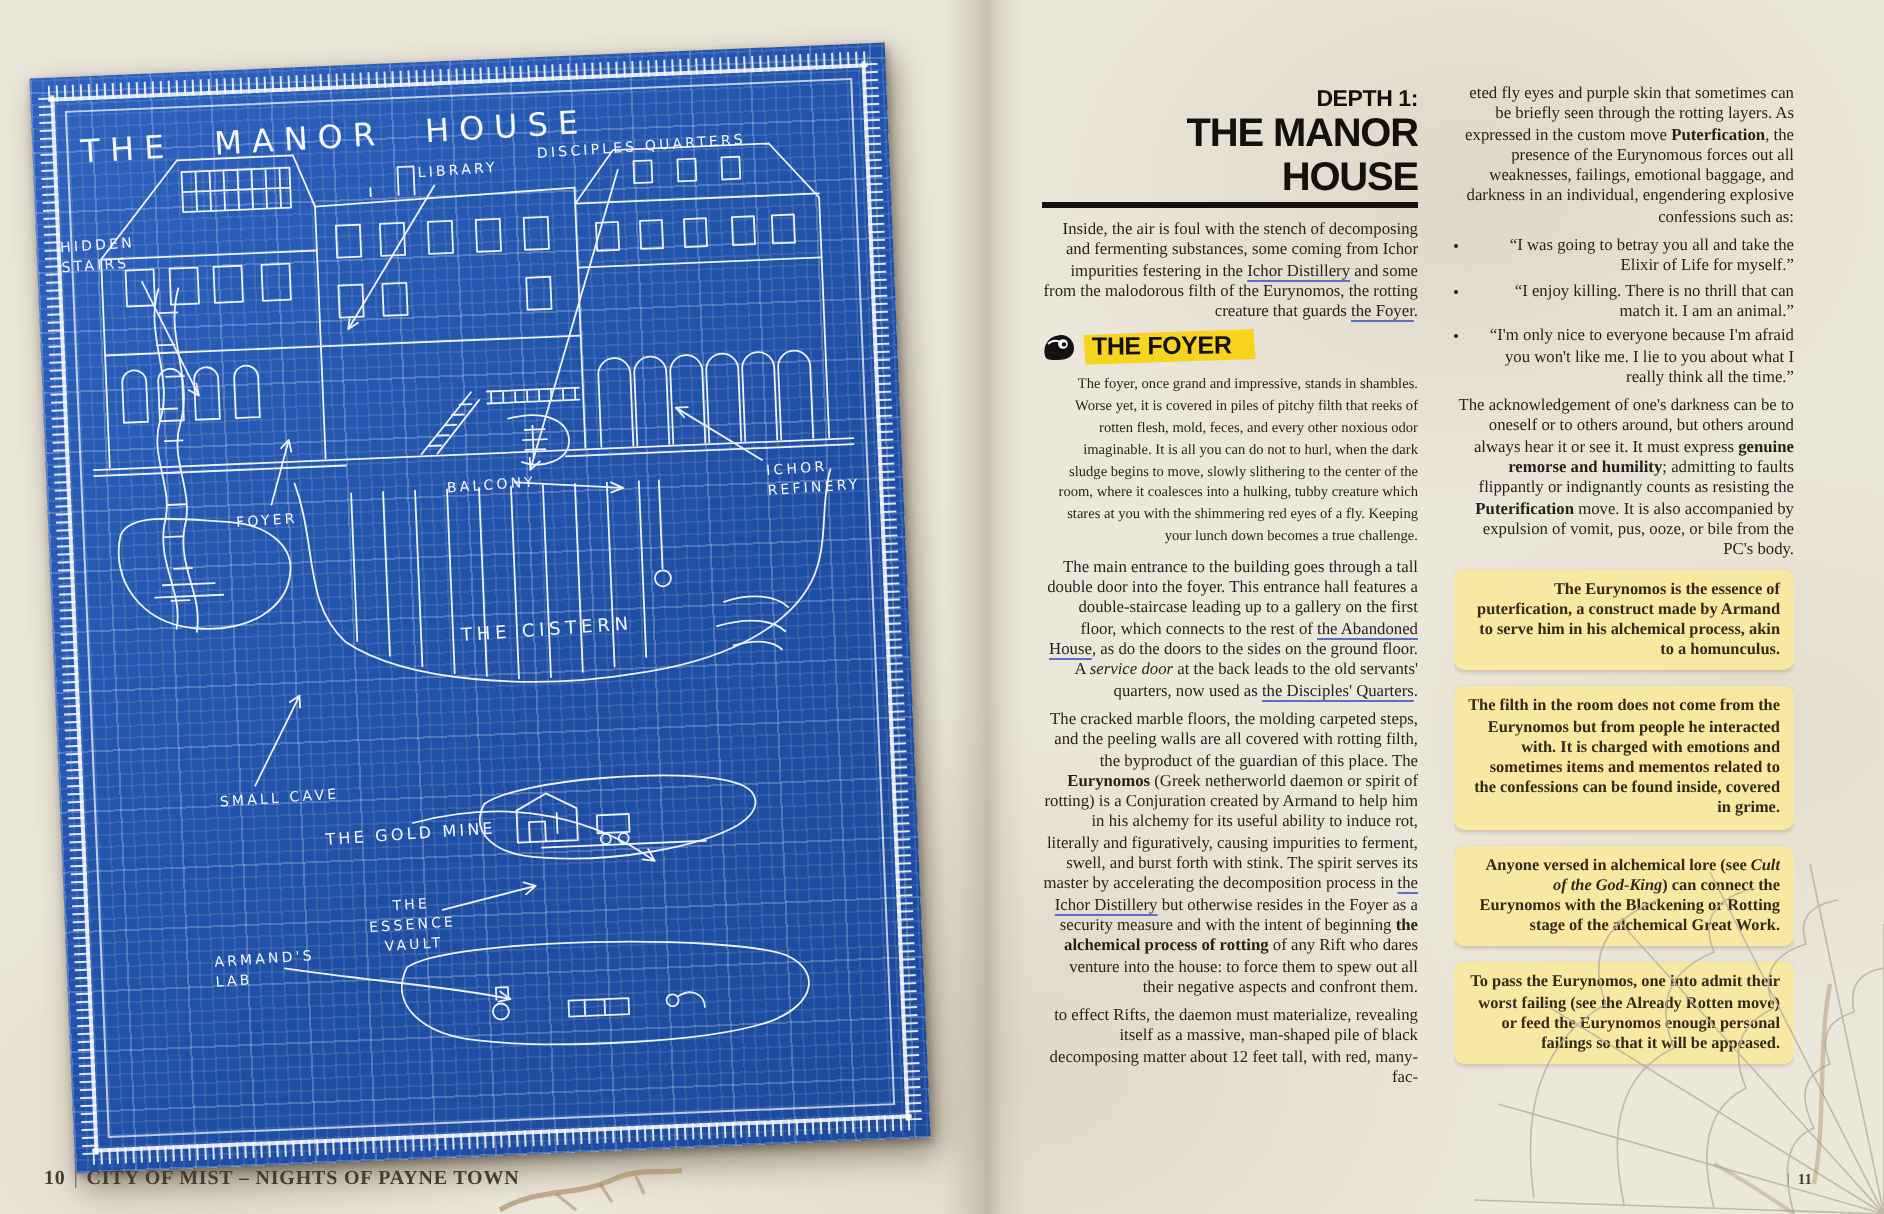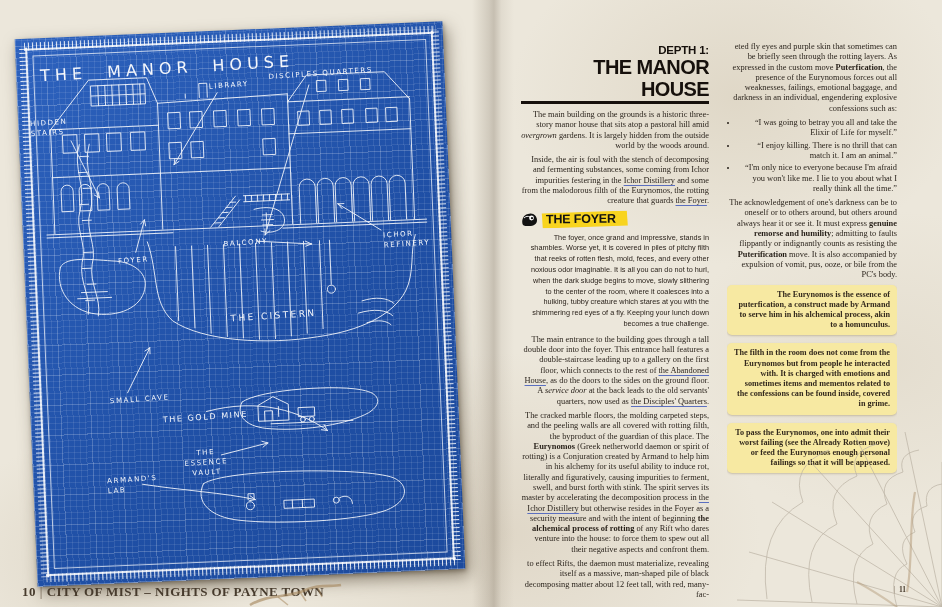--- a/index.html
+++ b/index.html
@@ -88,38 +88,38 @@
   }
   .section-head { display:flex; align-items:center; gap:3px; margin:4px 0 5px; }
   .foyer-icon { width:17px; height:15px; flex:0 0 auto; }
   .section-title {
     font-family:"Liberation Sans", sans-serif; font-weight:700; font-size:12.5px; color:#121212;
     background:#f8d41f; padding:1px 12px 2px 5px; transform:rotate(-.6deg);
     clip-path:polygon(1% 12%, 99% 0%, 100% 88%, 2% 100%);
     letter-spacing:-.2px;
   }
   .mono {
-    font-family:Liberation Sans, sans-serif; font-size:7.3px !important;
+    font-family:Liberation Serif, serif; font-size:7.3px !important;
     line-height:10.8px !important; padding-left:6px; color:#2b231c; margin-bottom:5px !important;
   }
   .col ul { margin:0 0 4px 11px; padding:0; }
   .col li { font-size:8.4px; line-height:10.3px; margin:0 0 2px; }
   .note {
     background:#f7e9a2; border-radius:5px; padding:5px 7px; margin:0 0 8px;
     font-size:8.2px; line-height:10.2px; font-weight:700; color:#33291d;
     box-shadow:0 1px 2px rgba(120,100,60,.3);
     font-family:Liberation Serif, serif;
   }
   .lk { text-decoration:underline; text-decoration-color:#5b6fc0; text-underline-offset:1.5px; text-decoration-thickness:1px; }
   .b { font-weight:700; }
   .i { font-style:italic; }
 
   
   .footer-left {
-    position:absolute; left:22px; top:584px; font-size:13px; color:#473b2d;
+    position:absolute; left:22px; top:584px; font-size:10px; color:#473b2d;
     font-family:"Liberation Serif", serif; font-weight:700; letter-spacing:.4px; white-space:nowrap;
   }
   .footer-left .sep, .footer-right .sep { font-weight:400; margin:0 4px; color:#6b5c48; }
   .footer-right {
     position:absolute; right:36px; top:585px; font-size:7.5px; color:#473b2d;
     font-family:"Liberation Serif", serif; font-weight:700;
   }
   .web { position:absolute; right:0; bottom:0; width:205px; height:175px; }
   .twig { position:absolute; left:248px; bottom:0; width:95px; height:24px; }
 </style>
@@ -246,21 +246,20 @@
       <path d="M2 22 C22 10 40 16 60 6 C72 1 84 4 93 2" stroke="#a88a63" stroke-width="2.6" opacity=".65"></path>
       <path d="M30 14 L40 22 M52 9 L58 18 M70 5 L74 14" stroke="#a88a63" stroke-width="1.6" opacity=".55"></path>
     </svg>
   </div>
 
   <div class="page page-right">
 
     <div class="col col1">
       <div class="kicker">DEPTH 1:</div>
       <h1 class="title">THE MANOR HOUSE</h1>
-      <p><span>The main building on the grounds is a historic three-story manor house that sits atop a pastoral hill amid </span><span class="i">overgrown</span><span> gardens. It is largely hidden from the outside world by the woods around.</span></p>
       <p><span>Inside, the air is foul with the stench of decomposing and fermenting substances, some coming from Ichor impurities festering in the </span><span class="lk">Ichor Distillery</span><span> and some from the malodorous filth of the Eurynomos, the rotting creature that guards </span><span class="lk">the Foyer</span><span>.</span></p>
 
       <div class="section-head">
         <svg class="foyer-icon" viewBox="0 0 17 15">
           <path d="M2 13 C0 9 2 3 7 2 C12 0 16 4 16 8 C16 12 13 14 8 14 C5 14 3 14 2 13 Z" fill="#121212"></path>
           <circle cx="10.5" cy="6" r="2.4" fill="#fff"></circle>
             <circle cx="11" cy="6.2" r="1.1" fill="#121212"></circle>
           <path d="M3 6 C5 4 7 4 9 5" stroke="#fff" stroke-width=".9" fill="none"></path>
         </svg>
         <span class="section-title">THE FOYER</span>
@@ -276,20 +275,21 @@
       <p><span>eted fly eyes and purple skin that sometimes can be briefly seen through the rotting layers. As expressed in the custom move </span><span class="b">Puterfication</span><span>, the presence of the Eurynomous forces out all weaknesses, failings, emotional baggage, and darkness in an individual, engendering explosive confessions such as:</span></p>
       <ul>
         <li>“I was going to betray you all and take the Elixir of Life for myself.”</li>
         <li>“I enjoy killing. There is no thrill that can match it. I am an animal.”</li>
         <li>“I'm only nice to everyone because I'm afraid you won't like me. I lie to you about what I really think all the time.”</li>
       </ul>
       <p><span>The acknowledgement of one's darkness can be to oneself or to others around, but others around always hear it or see it. It must express </span><span class="b">genuine remorse and humility</span><span>; admitting to faults flippantly or indignantly counts as resisting the </span><span class="b">Puterification</span><span> move. It is also accompanied by expulsion of vomit, pus, ooze, or bile from the PC's body.</span></p>
 
       <div class="note"><span>The Eurynomos is the essence of puterfication, a construct made by Armand to serve him in his alchemical process, akin to a homunculus.</span></div>
       <div class="note"><span>The filth in the room does not come from the Eurynomos but from people he interacted with. It is charged with emotions and sometimes items and mementos related to the confessions can be found inside, covered in grime.</span></div>
+      <div class="note"><span>Anyone versed in alchemical lore (see </span><span class="i">Cult of the God-King</span><span>) can connect the Eurynomos with the Blackening or Rotting stage of the alchemical Great Work.</span></div>
       <div class="note"><span>To pass the Eurynomos, one into admit their worst failing (see the Already Rotten move) or feed the Eurynomos enough personal failings so that it will be appeased.</span></div>
     </div>
 
     <div class="footer-right">
       <span class="sep">|</span><span>11</span>
     </div>
 
     <svg class="web" viewBox="0 0 205 175" fill="none" stroke="#b9b0a1" stroke-width=".8" opacity=".85">
       <path d="M205 175 L0 168 M205 175 L12 120 M205 175 L35 70 M205 175 L72 28 M205 175 L118 4 M205 175 L168 0 M205 175 L205 30"></path>
       <path d="M160 175 Q150 140 170 132 Q158 108 178 100 Q170 80 190 74 Q186 55 205 52"></path>

